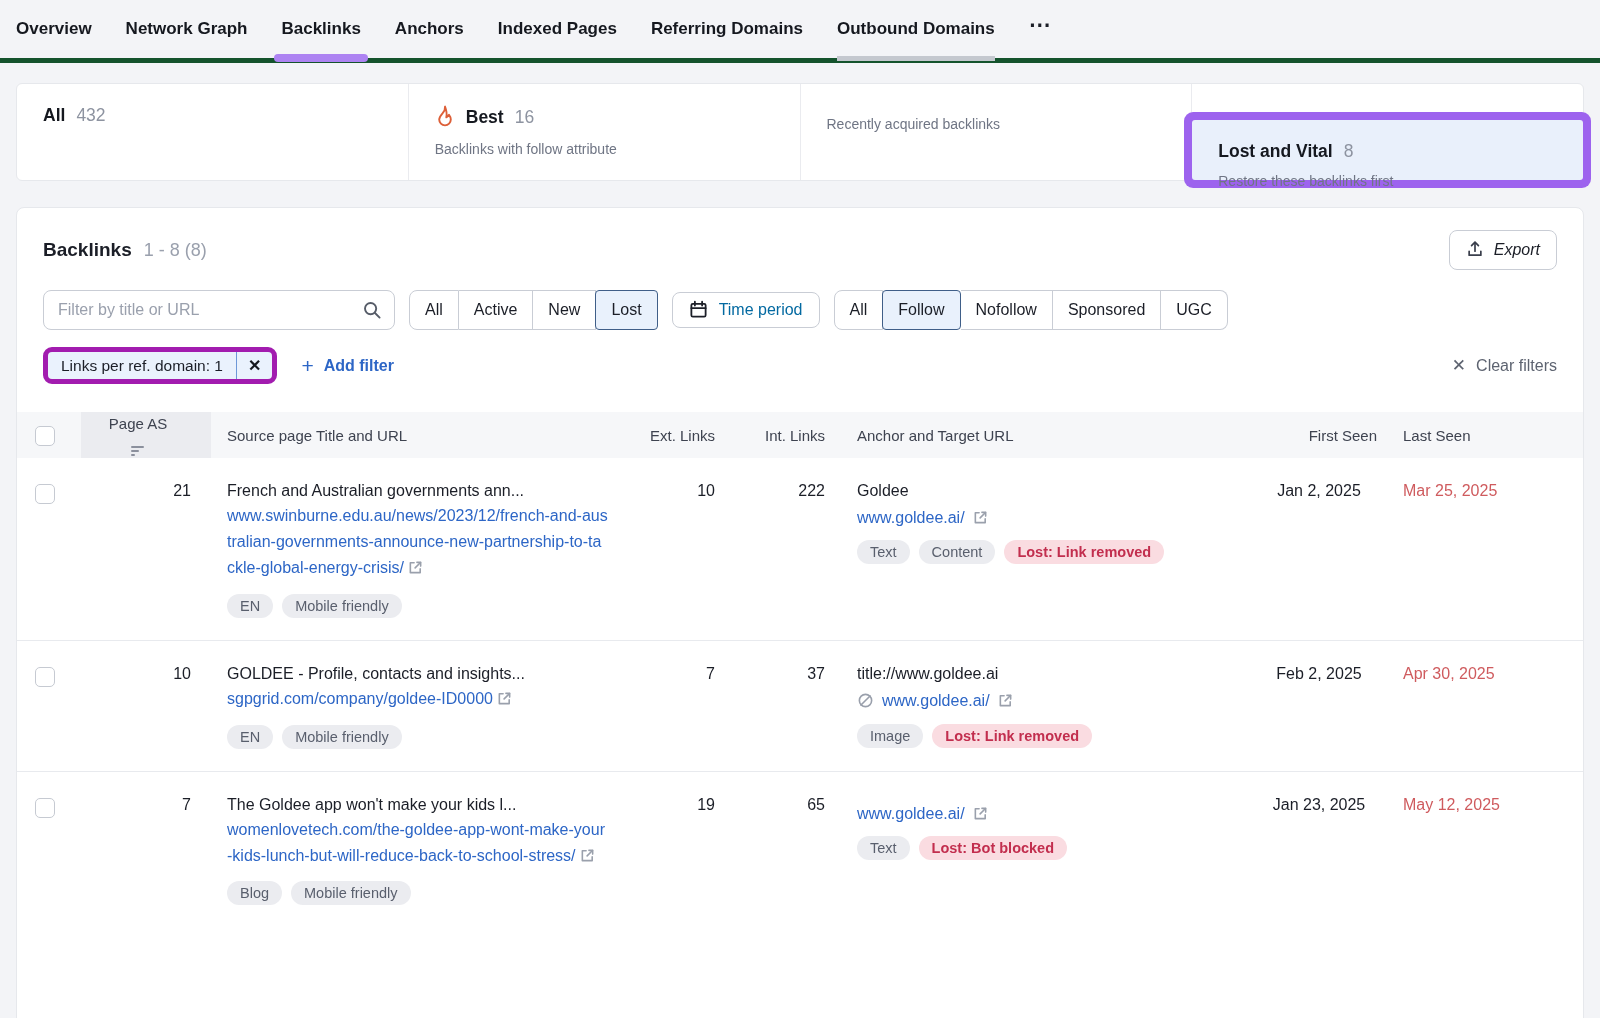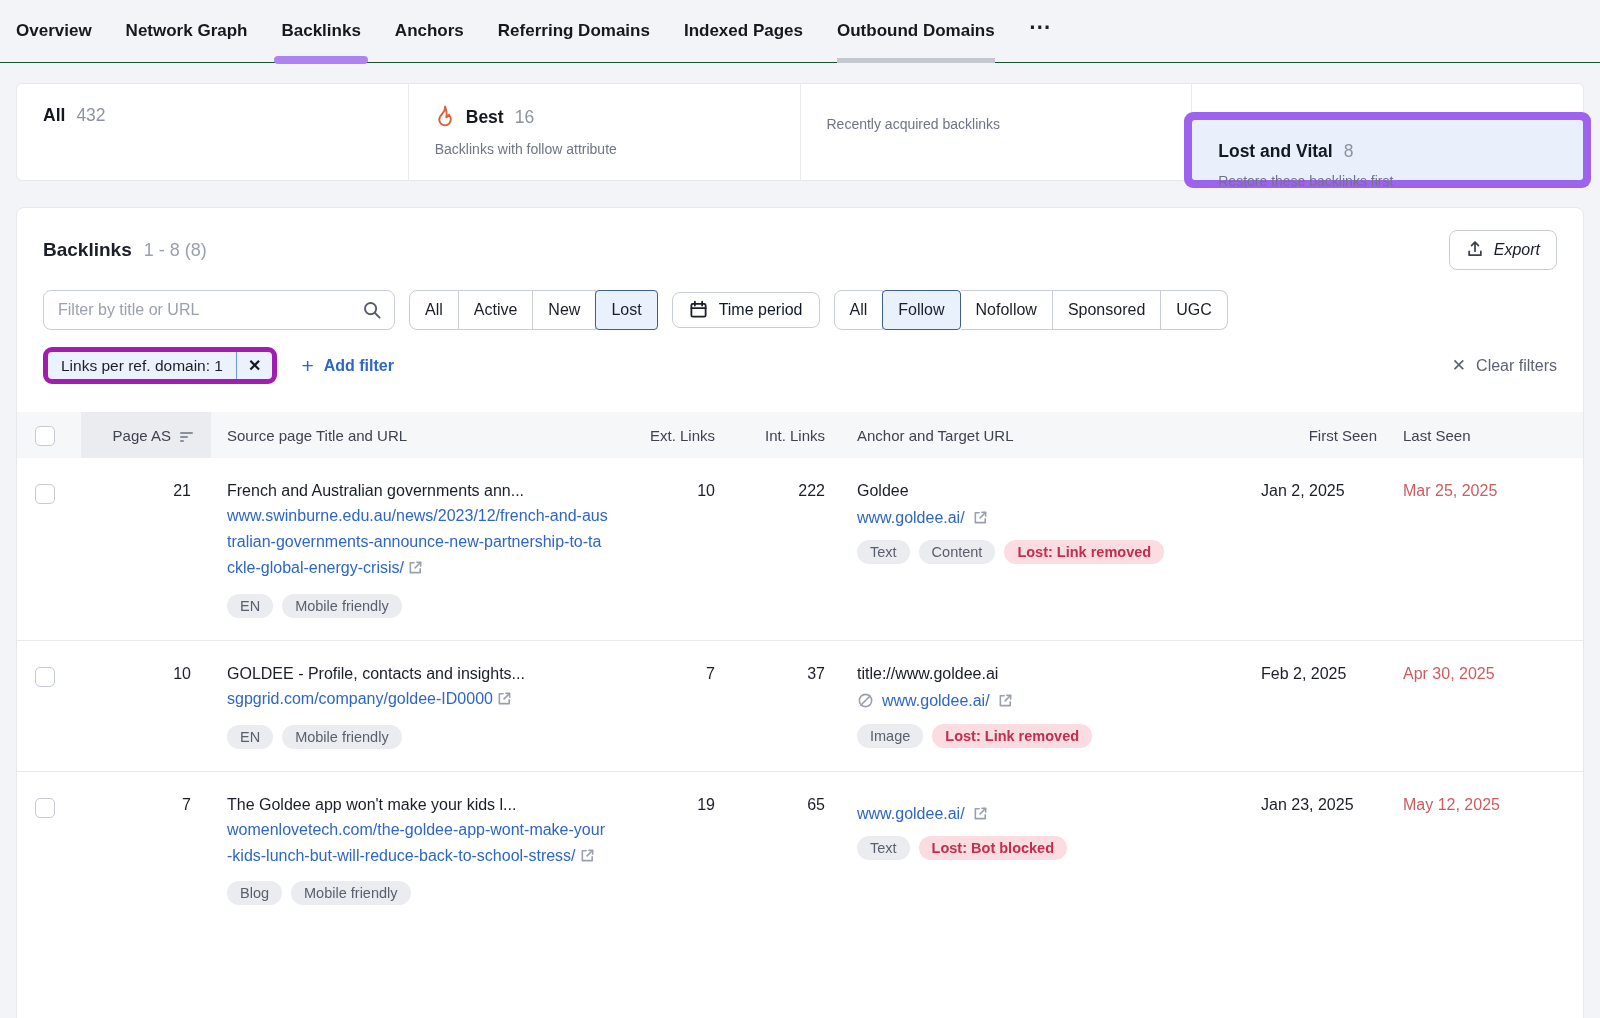--- a/index.html
+++ b/index.html
@@ -4,21 +4,21 @@
 <style>
   * { margin:0; padding:0; box-sizing:border-box; }
   html,body { width:1600px; height:1018px; overflow:hidden; }
   body {
     font-family:"Liberation Sans", sans-serif;
     background:#f3f4f7;
     color:#1b1e27;
   }
   
   .topnav{ display:flex; align-items:center; gap:34px; padding:0 16px; height:63px;
-           border-bottom:1px solid #14532d; }
+           border-bottom:5px solid #14532d; }
   .tab{ position:relative; font-size:17px; font-weight:700; color:#15181f; cursor:pointer;
         padding:20px 0; white-space:nowrap; }
   .tab.active::after{ content:""; position:absolute; left:-7px; right:-7px; bottom:-3px;
         height:8px; background:#ad83f2; border-radius:6px; }
   .tab.hovered::after{ content:""; position:absolute; left:0; right:0; bottom:-2px;
         height:5px; background:#c4c8cf; }
   .tab-more{ font-size:22px; font-weight:700; letter-spacing:2px; padding-bottom:8px; cursor:pointer; }
   
   .cards{ display:flex; margin:20px 16px 0; background:#fff; border:1px solid #e6e8ec;
           border-radius:6px; height:98px; }
@@ -49,40 +49,40 @@
   .search-ic{ position:absolute; right:13px; top:10px; cursor:pointer; }
   .seg{ display:flex; }
   .seg button{ height:40px; padding:0 15px; background:#fff; border:1px solid #c9cdd5;
         border-left-width:0; font-size:16px; font-family:inherit; color:#1b1e27; cursor:pointer; }
   .seg button:first-child{ border-left-width:1px; border-radius:8px 0 0 8px; }
   .seg button:last-child{ border-radius:0 8px 8px 0; }
   .seg button.sel{ background:#e9f1fc; border:1px solid #3f5e88; border-radius:4px;
         margin-left:-1px; position:relative; z-index:1; }
   .seg button.sel:first-child{ margin-left:0; }
   .time-btn{ display:flex; align-items:center; gap:11px; height:36px; padding:0 16px;
-        color:#0f172a; }
+        color:#0369a1; }
   .chip-row{ display:flex; align-items:center; gap:24px; padding:17px 26px 20px; }
   .chip{ display:flex; align-items:stretch; height:37px; border:5px solid #a21caf;
         background:#eaf2fd; border-radius:9px; font-size:15.5px; overflow:hidden; }
   .chip-label{ display:flex; align-items:center; padding:0 13px; }
   .chip-x{ display:flex; align-items:center; padding:0 11px; border-left:1px solid #6d98d8;
         cursor:pointer; font-size:16px; font-weight:700; color:#15181f; }
   .add-filter{ display:flex; align-items:center; gap:10px; color:#2d66c6; font-size:16px;
         font-weight:700; cursor:pointer; background:none; border:none; font-family:inherit; }
   .add-plus{ font-size:21px; font-weight:400; }
   .spacer{ flex:1; }
   .clear-filters{ display:flex; align-items:center; gap:10px; color:#5d6370; font-size:16px;
         cursor:pointer; background:none; border:none; font-family:inherit; }
   .clear-x{ font-size:17px; }
   
   .trow{ display:grid; grid-template-columns:64px 130px 1fr 92px 110px 420px 140px 182px; }
   .thead{ background:#f6f7f9; height:46px; align-items:center; font-size:15px; color:#3e4350; margin-top:8px; }
   .thead > div{ cursor:pointer; }
   .th-as{ background:#ebecf0; height:100%; display:flex; align-items:center;
-        justify-content:flex-end; gap:9px; padding-right:16px; }
+        justify-content:flex-end; gap:9px; padding-right:16px;flex-direction:column; }
   .th-src{ padding-left:16px; }
   .th-num{ text-align:right; padding-right:16px; }
   .th-anchor{ padding-left:16px; }
   .th-first{ text-align:right; padding-right:24px; }
   .th-last{ padding-left:2px; }
   .tbody .trow{ border-top:1px solid #e8eaee; padding:24px 0 22px; font-size:16px; }
   .tbody .trow:first-child{ border-top:none; }
   .cell-check{ padding-left:18px; padding-top:2px; }
   .checkbox{ width:20px; height:20px; border:1.5px solid #c6cad2; border-radius:5px;
         background:#fff; cursor:pointer; }
@@ -90,35 +90,35 @@
   .cell-src{ padding:0 30px 0 16px; }
   .src-title{ white-space:nowrap; overflow:hidden; }
   .src-url{ color:#2d66c6; word-break:break-all; line-height:1.62; margin-top:3px; cursor:pointer; }
   .badges{ display:flex; gap:9px; margin-top:13px; flex-wrap:wrap; }
   .badge{ background:#ebecf0; color:#595f6d; border-radius:14px; padding:4px 13px; font-size:14.5px; }
   .badge.red{ background:#fadce1; color:#c22e4e; font-weight:700; }
   .cell-num{ text-align:right; padding-right:16px; }
   .cell-anchor{ padding-left:16px; }
   .anchor-target{ display:flex; align-items:center; gap:8px; margin-top:9px; }
   .tlink{ color:#2d66c6; cursor:pointer; }
-  .cell-first{ text-align:left; padding-right:24px; }
+  .cell-first{ text-align:center; padding-right:24px; }
   .cell-last{ padding-left:2px; color:#cf5b5e; }
   .exic{ cursor:pointer; flex:none; }
   svg{ display:inline-block; vertical-align:-2px; }
 </style>
 </head>
 <body>
 
 <nav class="topnav">
   <div class="tab"><span>Overview</span></div>
   <div class="tab"><span>Network Graph</span></div>
   <div class="tab active"><span>Backlinks</span></div>
   <div class="tab"><span>Anchors</span></div>
+  <div class="tab"><span>Indexed Pages</span></div>
   <div class="tab"><span>Referring Domains</span></div>
-  <div class="tab"><span>Indexed Pages</span></div>
   <div class="tab hovered"><span>Outbound Domains</span></div>
   <div class="tab-more"><span>⋯</span></div>
 </nav>
 
 <div class="cards">
   <div class="card">
     <div class="card-top">
       <span class="card-label">All</span>
       <span class="card-count">432</span>
     </div>

